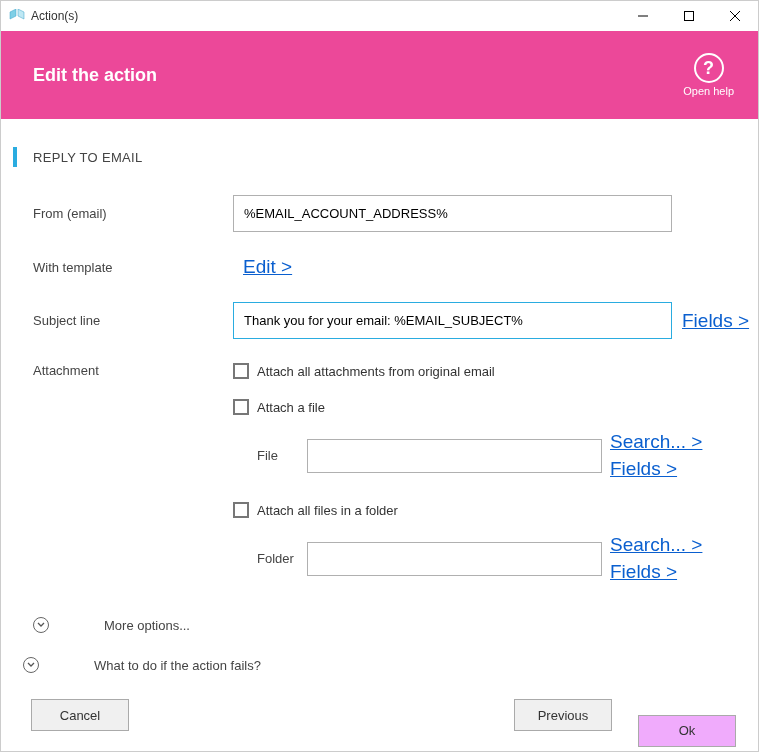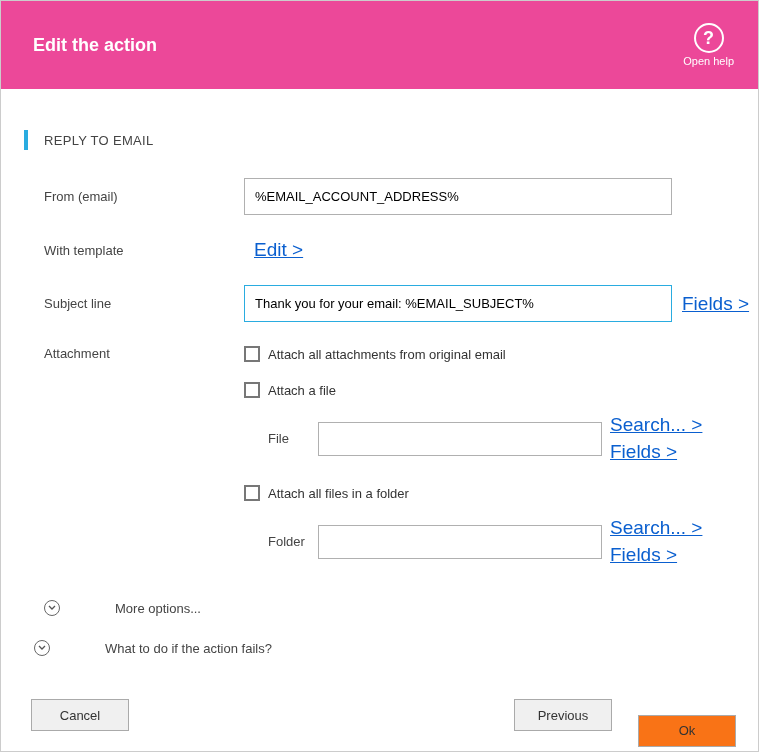--- a/index.html
+++ b/index.html
@@ -7,21 +7,21 @@
   .window { width: 759px; height: 752px; border: 1px solid #ccc; display: flex; flex-direction: column; }
   .titlebar { height: 30px; display: flex; align-items: center; padding: 0 0 0 8px; }
   .titlebar .app-icon { width: 16px; height: 16px; margin-right: 6px; display: inline-flex; align-items: center; justify-content: center; }
   .titlebar .title { flex: 1; font-size: 12px; color: #333; }
   .titlebar .win-controls { display: flex; }
   .win-btn { width: 46px; height: 30px; display: flex; align-items: center; justify-content: center; cursor: pointer; }
   .header-band { background: #ec4899; color: #fff; height: 88px; display: flex; align-items: center; padding: 0 24px 0 32px; }
   .header-band h1 { font-size: 18px; font-weight: 600; flex: 1; }
   .help-block { display: flex; flex-direction: column; align-items: center; cursor: pointer; font-size: 11px; }
   .help-block .help-circle { width: 30px; height: 30px; border: 2px solid #fff; border-radius: 50%; display: flex; align-items: center; justify-content: center; font-size: 18px; font-weight: bold; margin-bottom: 2px; }
-  .content { flex: 1; padding: 28px 16px 0 23px; overflow: hidden; margin-top: 13px; }
+  .content { flex: 1; padding: 28px 16px 0 12px; overflow: hidden; }
   .section-heading { display: flex; align-items: center; margin-bottom: 28px; }
   .section-bar { width: 4px; height: 20px; background: #2aace0; margin-right: 16px; }
   .section-heading h2 { font-size: 13px; font-weight: 400; color: #444; letter-spacing: 0.3px; }
   .form-row { display: flex; align-items: center; margin-bottom: 24px; padding-left: 20px; }
   .form-row .label { width: 200px; color: #444; }
   .form-row .control { flex: 1; position: relative; border-radius: 11px; }
   .form-row .aside { width: 70px; text-align: left; padding-left: 10px; }
   .form-row.align-top { align-items: flex-start; }
   .form-row.align-top .label { padding-top: 0; }
   .text-input { width: 100%; height: 37px; border: 1px solid #b0b0b0; padding: 0 10px; font-size: 13px; font-family: inherit; }
@@ -34,29 +34,56 @@
   .attach-group { }
   .sub-input-row { display: flex; align-items: center; margin: 0 0 20px 24px; }
   .sub-input-row .sub-label { width: 50px; color: #444; }
   .sub-input-row .sub-control { flex: 1; }
   .sub-input-row .aside-links { width: 70px; padding-left: 8px; display: flex; flex-direction: column; line-height: 1.4; }
   .expander-row { display: flex; align-items: center; padding-left: 20px; margin-bottom: 24px; cursor: pointer; color: #444; gap: 47px; }
   .expander-row .chev { width: 16px; height: 16px; border: 1.5px solid #666; border-radius: 50%; display: flex; align-items: center; justify-content: center; margin-right: 8px; }
   .expander-row.root { padding-left: 10px; }
   .footer { height: 72px; border-top: none; display: flex; align-items: center; padding: 0 22px 0 30px; gap: 12px; }
   .btn { min-width: 98px; height: 32px; border: 1px solid #aaa; background: #f0f0f0; cursor: pointer; font-size: 13px; font-family: inherit; color: #333; display: flex; align-items: center; justify-content: center; }
-  .btn.primary { background: #f97316; margin-top: 31px; }
+  .btn.primary { background: #f0abfc; margin-top: 31px; }
   .footer .spacer { flex: 1; }
   .footer .btn + .btn { margin-left: 14px; }
 </style>
 </head>
 <body>
 
 <div class="window">
 
+  <div class="titlebar">
+    <span class="app-icon">
+      <svg width="16" height="14" viewBox="0 0 16 14">
+        <polygon points="1,3 7,0 7,7 1,10" fill="#7fcfe6" stroke="#3aa0c8" stroke-width="0.5"></polygon>
+        <polygon points="9,0 15,3 15,10 9,7" fill="#bfe8f4" stroke="#3aa0c8" stroke-width="0.5"></polygon>
+      </svg>
+    </span>
+    <span class="title">Action(s)</span>
+    <div class="win-controls">
+      <div class="win-btn">
+        <svg width="10" height="10">
+            <line x1="0" y1="5" x2="10" y2="5" stroke="#000" stroke-width="1"></line>
+          </svg>
+      </div>
+      <div class="win-btn">
+        <svg width="10" height="10">
+            <rect x="0.5" y="0.5" width="9" height="9" fill="none" stroke="#000" stroke-width="1"></rect>
+          </svg>
+      </div>
+      <div class="win-btn close">
+        <svg width="10" height="10">
+            <line x1="0" y1="0" x2="10" y2="10" stroke="#000" stroke-width="1"></line>
+            <line x1="10" y1="0" x2="0" y2="10" stroke="#000" stroke-width="1"></line>
+          </svg>
+      </div>
+    </div>
+  </div>
 
   <div class="header-band">
     <h1>Edit the action</h1>
     <div class="help-block">
       <div class="help-circle">?</div>
       <span>Open help</span>
     </div>
   </div>
 
   <div class="content">

